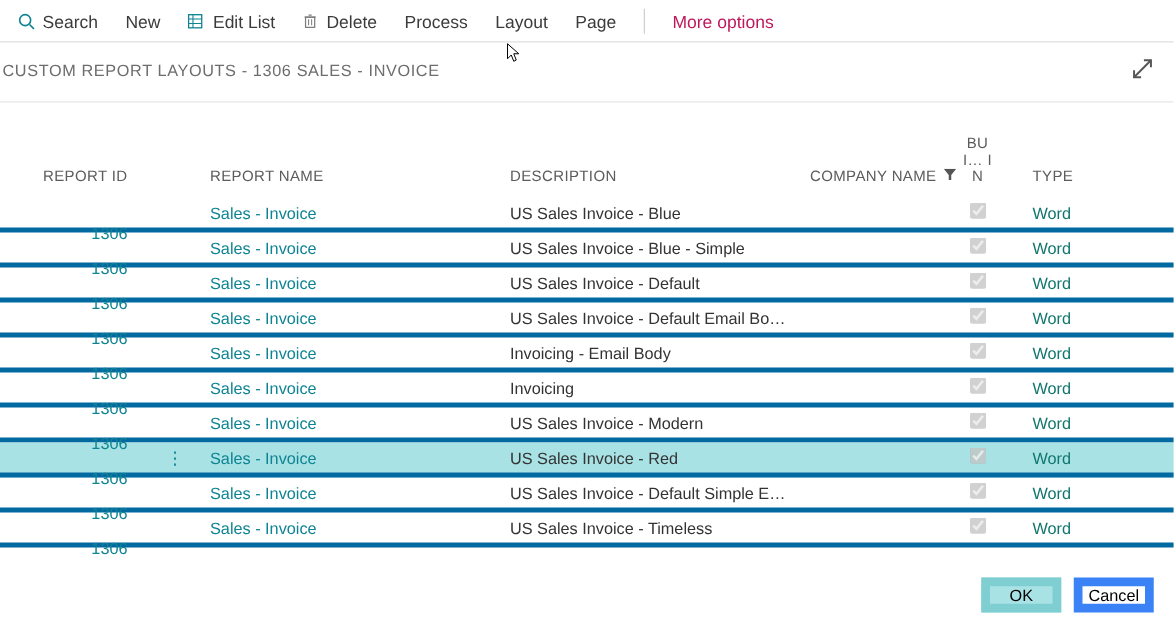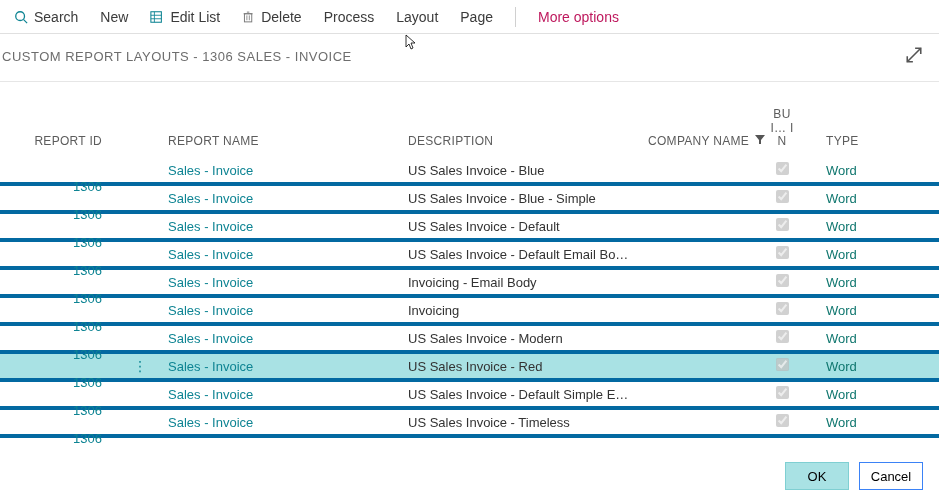--- a/index.html
+++ b/index.html
@@ -100,21 +100,21 @@
   .footer {
     position:absolute;
     bottom:10px;
     right:16px;
     display:flex;
     gap:10px;
   }
   .btn {
     min-width: 64px;
     height: 28px;
-    border: 1px solid #3b82f6;
+    border: 7px solid #3b82f6;
     background:#fff;
     font-size: 13px;
     cursor:pointer;
   }
   .btn.primary {
     background:#a9e2e4;
     border-color:#7fcfd2;
   }
   input[type=checkbox][disabled] { pointer-events:none; }
 </style>

